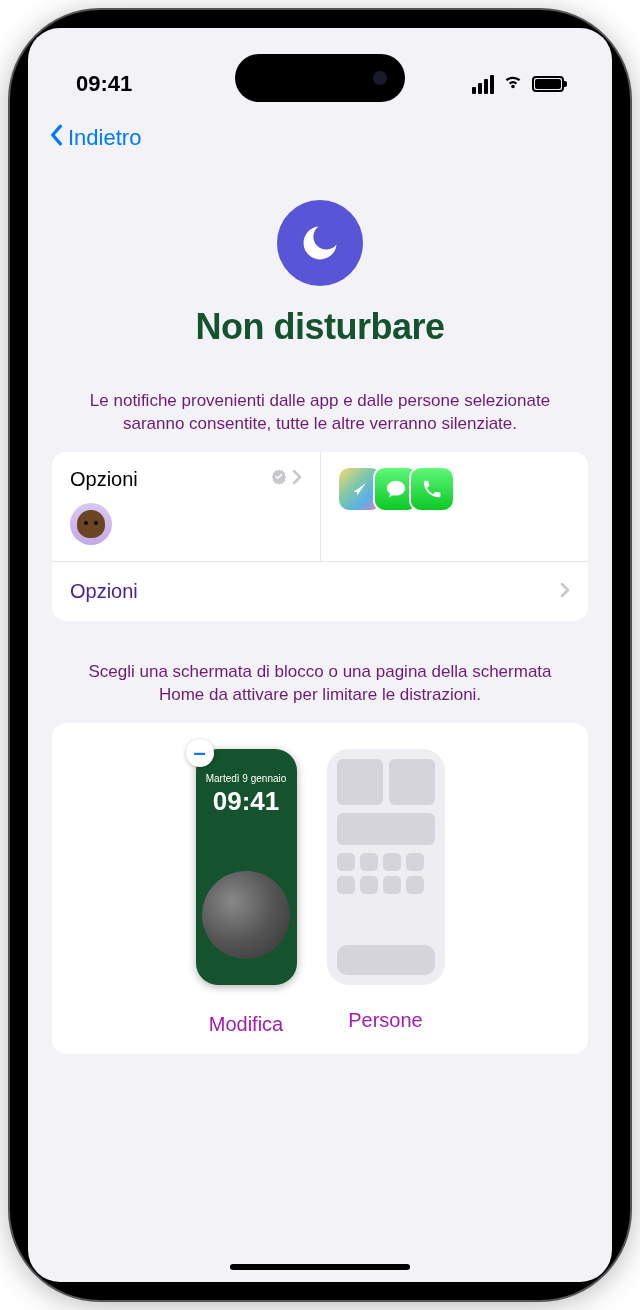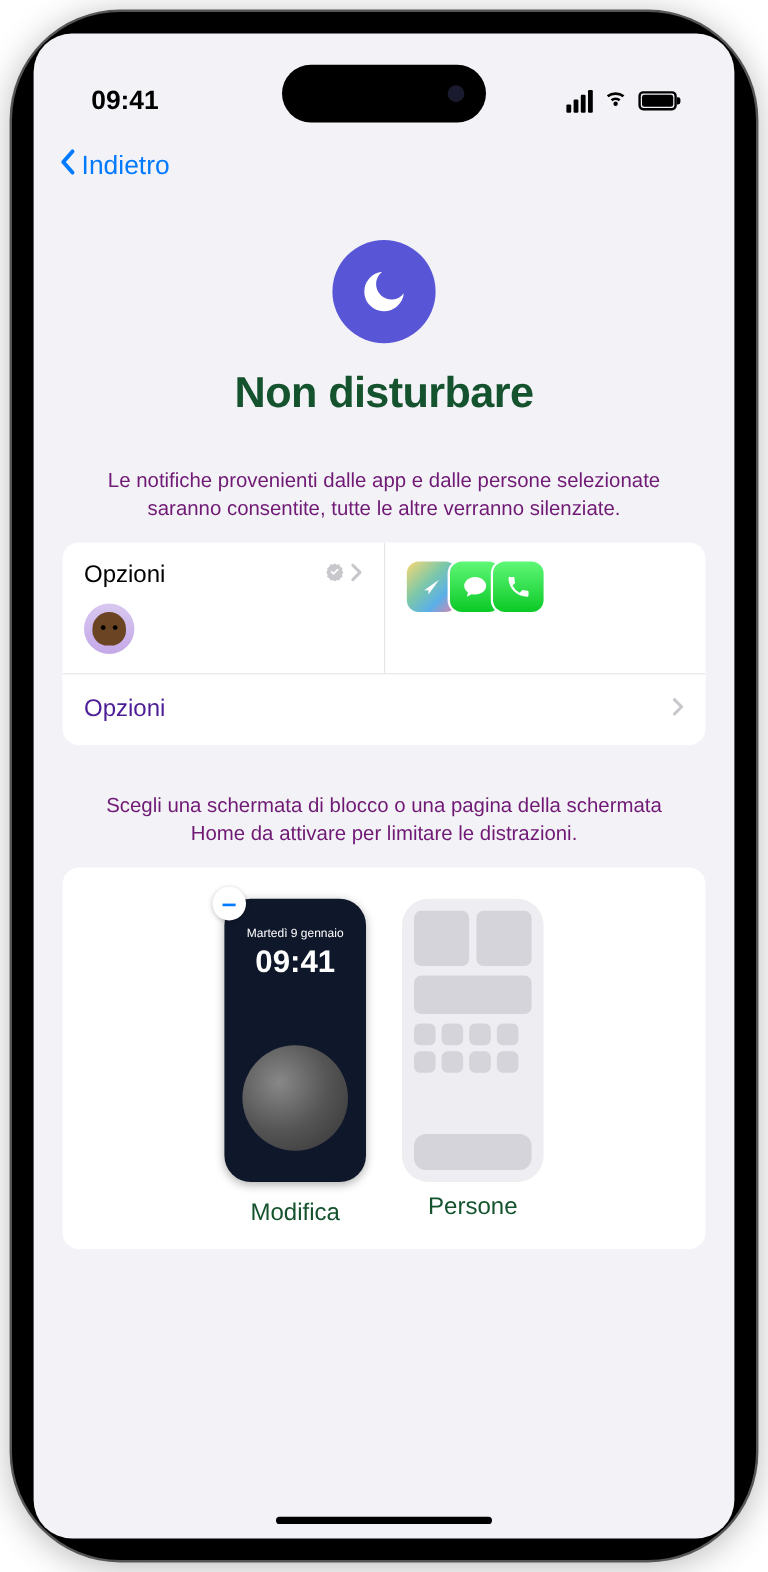--- a/index.html
+++ b/index.html
@@ -128,22 +128,22 @@
       border-top: 1px solid #e5e5ea;
       padding: 18px 18px;
       display: flex; justify-content: space-between; align-items: flex-end;
       font-size: 20px; color: #4c1d95;
     }
     .section2 { margin-top: 40px; }
     .screens-card { background:#fff; border-radius:14px; margin-top:10px; padding: 26px 20px 18px; }
     .screens-row { display:flex; justify-content:center; gap: 30px; }
     .screen-option { text-align:center; }
     .mini-phone {
-      width: 118px; height: 236px; border-radius: 22px;
-      background:#0f172a; position:relative; overflow:hidden;
+      width: 101px; height: 236px; border-radius: 22px;
+      background:#14532d; position:relative; overflow:hidden;
       box-shadow: 0 2px 8px rgba(0,0,0,0.3);
     }
     .mini-phone .mini-time { color:#fff; text-align:center; padding-top:24px; font-size:10px; }
     .mini-phone .mini-clock { color:#fff; text-align:center; font-size:26px; font-weight:600; margin-top:2px;}
     .mini-phone .moon {
       position:absolute; bottom:26px; left:50%; transform:translateX(-50%);
       width:88px; height:88px; border-radius:50%;
       background: radial-gradient(circle at 35% 35%, #888, #555 50%, #333);
     }
     .remove-badge {
@@ -159,21 +159,21 @@
       display:flex; flex-direction:column; gap:8px;
     }
     .hp-row { display:flex; gap:6px; }
     .hp-block { background:#d4d4da; border-radius:6px; }
     .hp-sq { width:46px; height:46px; }
     .hp-wide { flex:1; height:32px; }
     .hp-small { width:18px; height:18px; border-radius:5px; }
     .hp-grid { display:flex; flex-wrap:wrap; gap:5px; }
     .hp-dock { margin-top:auto; background:#d4d4da; border-radius:10px; padding:6px; display:flex; gap:5px; justify-content:center;}
     .screen-action {
-      margin-top: 10px; color:#14532d; font-size: 20px;
+      margin-top: 24px; color:#a21caf; font-size: 20px;
     }
     .home-indicator {
       position:absolute; bottom: 12px; left:50%; transform:translateX(-50%);
       width: 180px; height:6px; background:#000; border-radius:3px;
     }
   </style>
 </head>
 <body>
 
 <div class="device">

